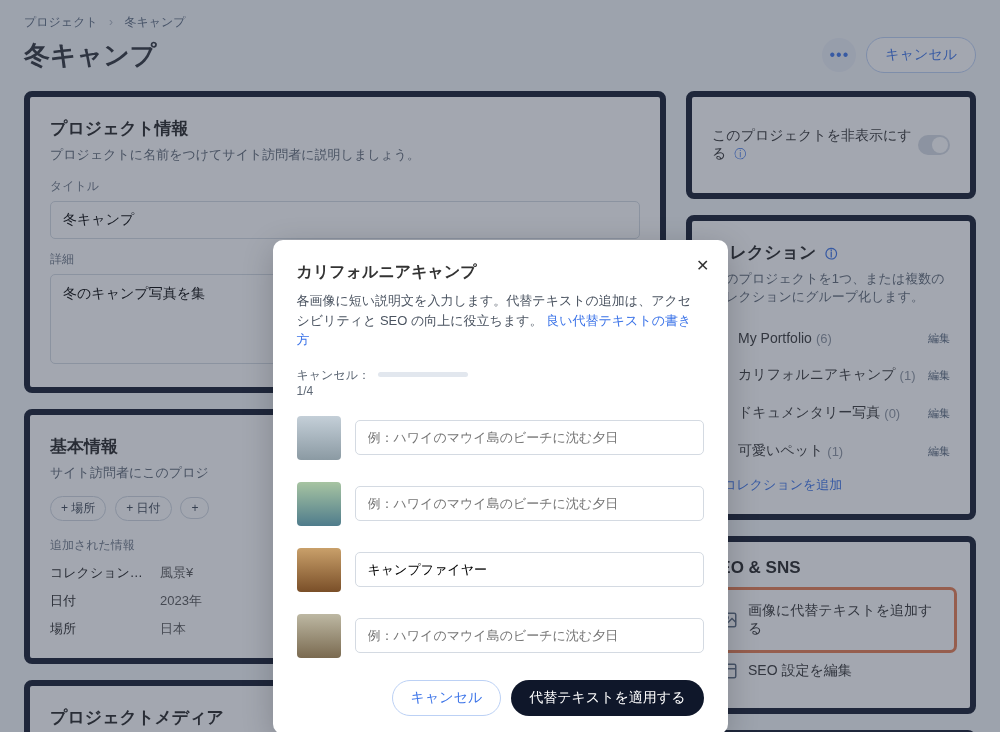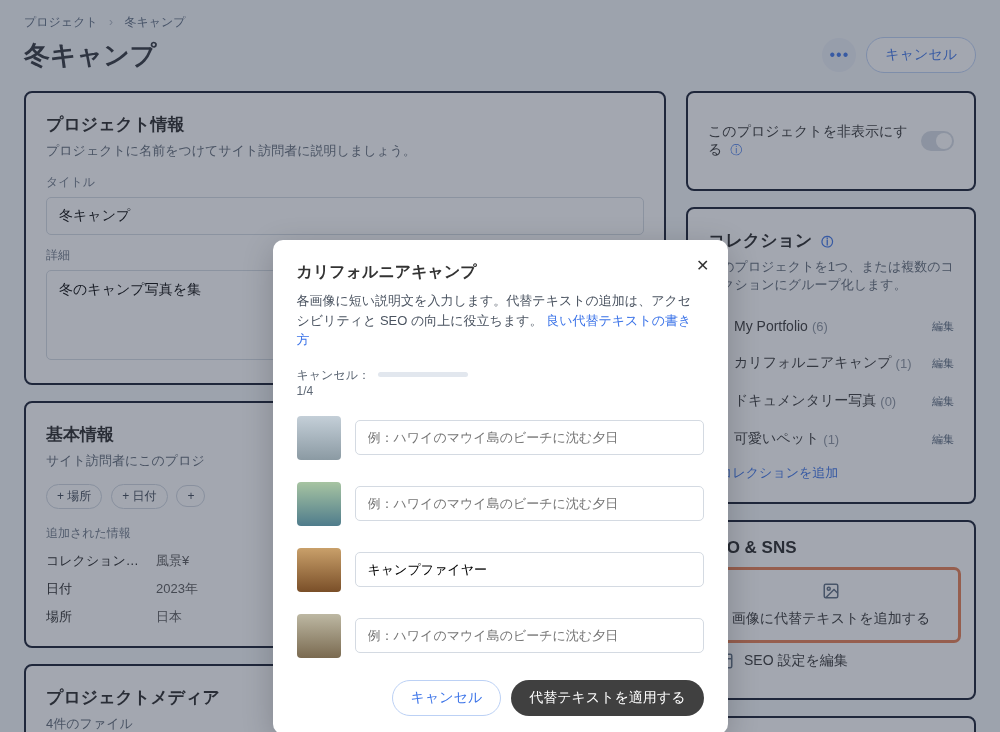--- a/index.html
+++ b/index.html
@@ -7,43 +7,43 @@
 .page { padding: 14px 24px; }
 .breadcrumb { font-size: 12px; color: #5a6a7e; margin-bottom: 6px; }
 .breadcrumb .sep { margin: 0 8px; color: #aeb6c0; }
 .header { display: flex; align-items: center; justify-content: space-between; margin-bottom: 18px; }
 .header h1 { font-size: 26px; font-weight: 700; color: #2a2f36; }
 .header-actions { display: flex; gap: 10px; align-items: center; }
 .icon-btn { width: 34px; height: 34px; border-radius: 50%; background: #e9eef6; display: flex; align-items: center; justify-content: center; color: #3b73e8; cursor: pointer; font-size: 16px; letter-spacing: 1px; }
 .btn { padding: 8px 18px; border-radius: 18px; font-size: 14px; cursor: pointer; border: none; }
 .btn-outline { border: 1px solid #bcd1f5; background: #fff; color: #3b73e8; }
 .btn-gray { background: #a6adb7; color: #fff; }
-.btn-primary { background: #404040; color: #fff; }
+.btn-primary { background: #0f172a; color: #fff; }
 .btn-text { background: none; color: #3b73e8; border: 1px solid #bcd1f5; }
 .layout { display: flex; gap: 20px; }
 .main { flex: 1; }
 .sidebar { width: 290px; }
-.card { background: #fff; border-radius: 8px; padding: 20px; margin-bottom: 16px; border: 2px solid #0f172a; }
+.card { background: #fff; border-radius: 8px; padding: 20px; margin-bottom: 16px; border: 6px solid #0f172a; }
 .card h2 { font-size: 17px; font-weight: 700; margin-bottom: 6px; color: #222; }
 .card .sub { font-size: 13px; color: #5d6774; margin-bottom: 14px; }
 .label { font-size: 12px; color: #6b7685; margin-bottom: 6px; margin-top: 12px; }
 .input { width: 100%; border: 1px solid #d4dae2; border-radius: 5px; padding: 10px 12px; font-size: 14px; }
 textarea.input { height: 90px; resize: none; }
 .pill { display: inline-flex; align-items: center; gap: 4px; border: 1px solid #cfd6df; border-radius: 14px; padding: 3px 10px; font-size: 12px; color: #3a4452; margin-right: 5px; cursor: pointer; }
 .info-grid { display: grid; grid-template-columns: 110px 1fr; row-gap: 10px; font-size: 13px; margin-top: 10px; }
 .info-grid .k { color: #222; font-weight: 500; }
 .info-grid .v { color: #555; }
 .side-row { display: flex; justify-content: space-between; align-items: center; padding: 10px 0; font-size: 14px; }
 .side-row .cnt { color: #8a929e; margin-left: 4px; font-size: 13px; }
 .side-row .edit { color: #5a6a7e; font-size: 11px; cursor: pointer; }
 .chk { width: 16px; height: 16px; border: 1px solid #c0c8d2; border-radius: 3px; display: inline-flex; align-items: center; justify-content: center; margin-right: 10px; flex-shrink: 0; }
 .chk.on { background: #3b73e8; border-color: #3b73e8; color: #fff; font-size: 11px; }
 .add-coll { color: #3b73e8; font-size: 13px; cursor: pointer; margin-top: 6px; display: inline-block; }
 .seo-item { display: flex; align-items: center; gap: 10px; padding: 12px; font-size: 14px; color: #333; cursor: pointer; border-radius: 4px; }
-.seo-item.highlight { outline: 3px solid #e77a4d; outline-offset: 0; flex-direction: column; }
+.seo-item.highlight { outline: 3px solid #e77a4d; outline-offset: 0; }
 .seo-icon { width: 18px; height: 18px; display: inline-flex; align-items: center; justify-content: center; color: #5a6a7e; }
 .toggle { width: 36px; height: 20px; background: #d6dbe3; border-radius: 10px; position: relative; cursor: pointer; }
 .toggle::after { content: ''; position: absolute; width: 16px; height: 16px; background: #fff; border-radius: 50%; top: 2px; right: 2px; }
 .info-icon { color: #3b73e8; font-size: 12px; margin-left: 4px; }
 
 
 .overlay { position: absolute; inset: 0; background: rgba(50, 60, 80, 0.45); display: flex; align-items: flex-start; justify-content: center; padding-top: 240px; }
 .modal { width: 455px; background: #fff; border-radius: 10px; padding: 22px 24px 18px; box-shadow: 0 8px 32px rgba(0,0,0,0.2); position: relative; }
 .modal h3 { font-size: 16px; font-weight: 700; margin-bottom: 8px; }
 .modal .close { position: absolute; top: 16px; right: 18px; font-size: 16px; cursor: pointer; color: #333; }

